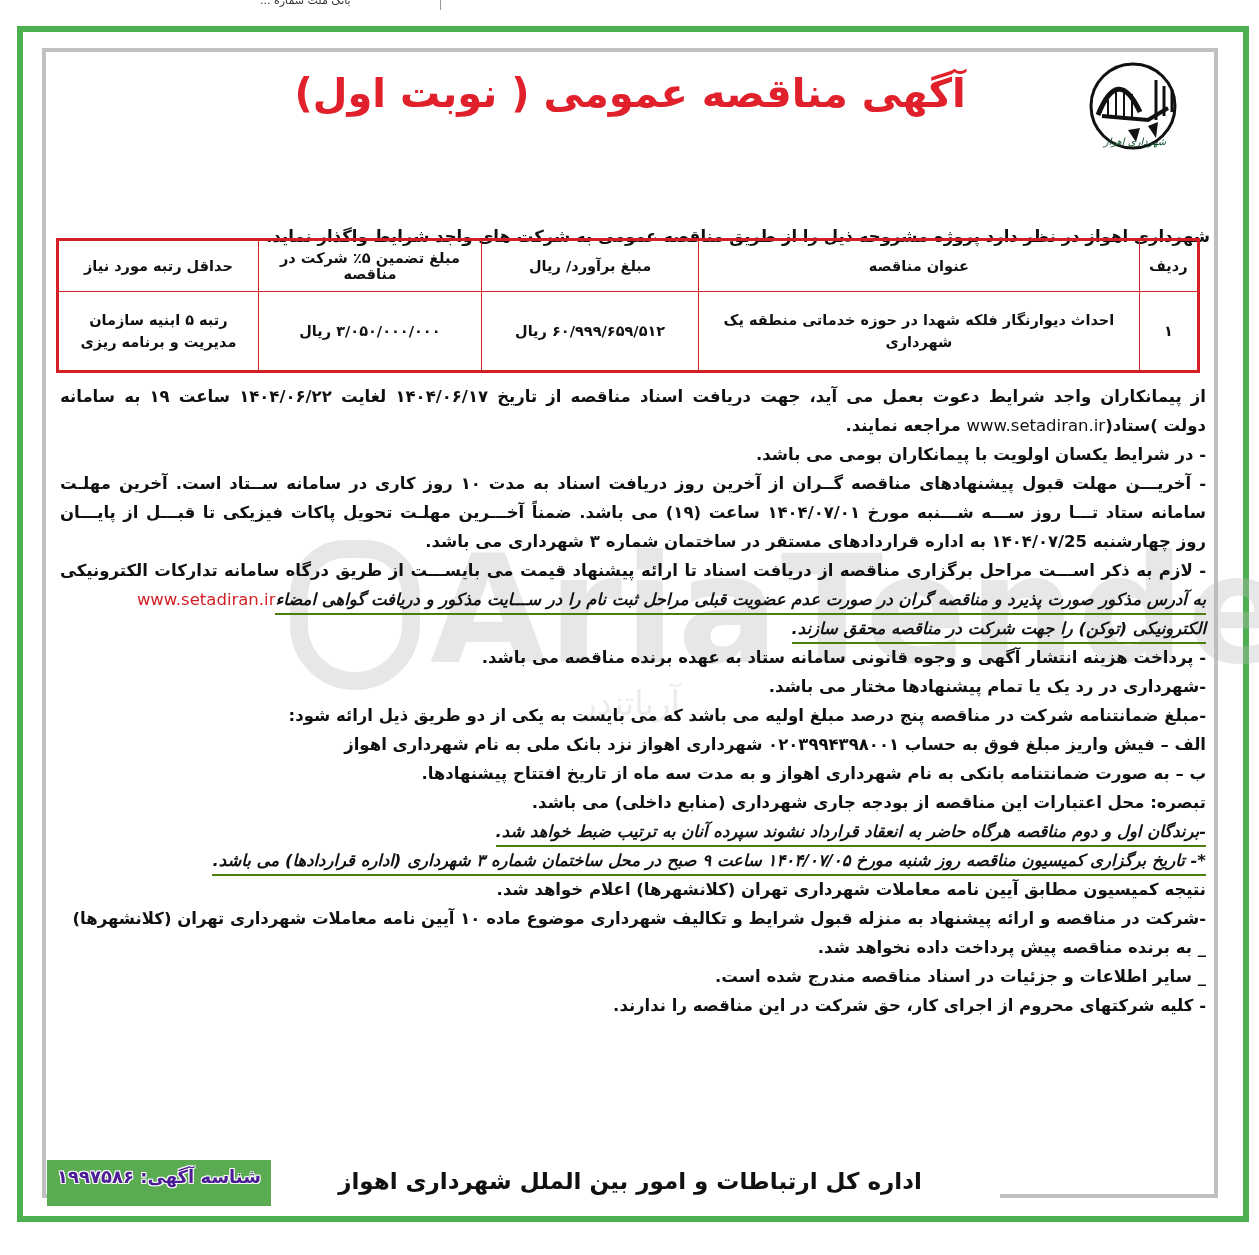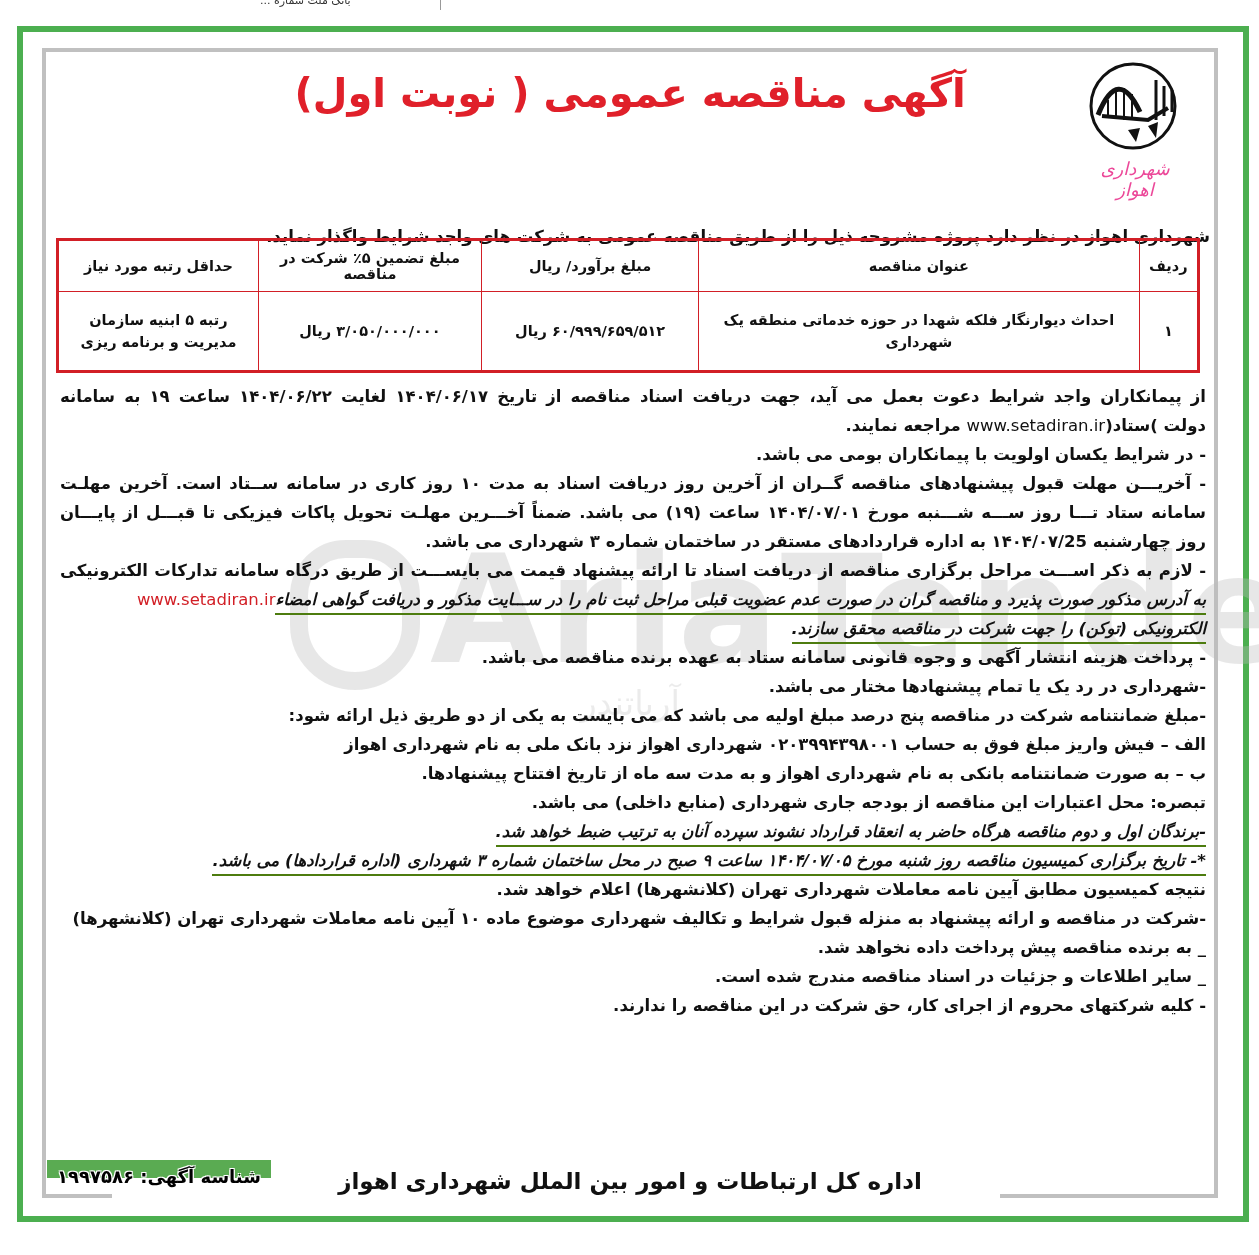--- a/index.html
+++ b/index.html
@@ -32,21 +32,21 @@
     .watermark .wm-word {
       position: absolute; left: 150px; top: 0px; font-family: "DejaVu Sans", sans-serif;
       font-size: 150px; font-weight: bold; color: #bdbdbd; letter-spacing: 2px; line-height: 170px;
     }
     .watermark .wm-fa {
       position: absolute; left: 0; top: 158px; width: 700px; font-size: 34px; color: #c8c8c8;
       direction: rtl; letter-spacing: 10px; text-align: center;
     }
 
     .logo { position: absolute; left: 1078px; top: 60px; width: 112px; height: 112px; }
-    .logo-caption { position: absolute; left: 1085px; top: 158px; width: 100px; text-align: center; font-size: 18px; font-style: italic; direction: rtl; color: #ec4899; }
+    .logo-caption { position: absolute; left: 1085px; top: 136px; width: 100px; text-align: center; font-size: 10px; font-style: italic; direction: rtl; color: #14532d; }
 
     .title {
       position: absolute; left: 200px; top: 70px; width: 860px; text-align: center;
       font-size: 40px; font-weight: bold; color: #e0202a; direction: rtl;
       font-family: "DejaVu Sans", sans-serif;
     }
 
     .intro {
       position: absolute; left: 60px; top: 196px; width: 1150px; text-align: right;
       font-size: 16.5px; font-weight: bold; direction: rtl; white-space: nowrap; margin-top: 31px;
@@ -70,22 +70,22 @@
     .body {
       position: absolute; left: 60px; top: 382px; width: 1146px; direction: rtl; text-align: right;
       font-size: 16.5px; font-weight: bold; line-height: 29px;
     }
     .body .line { display: block; white-space: nowrap; height: 29px; }
     .body .just { text-align: justify; text-align-last: justify; white-space: normal; display: block; height: 29px; overflow: hidden; }
     .ul { border-bottom: 2px solid #4d7c0f; padding-bottom: 4px; font-style: italic; }
     .link { color: #d21f26; font-weight: normal; direction: ltr; unicode-bidi: embed; }
 
     .ad-id {
-      position: absolute; left: 47px; top: 1160px; width: 224px; height: 18px; background: #5aab52;
-      color: #000000; font-size: 18px; font-weight: bold; text-align: center; line-height: 34px; direction: rtl;
+      position: absolute; left: 47px; top: 1160px; width: 224px; height: 46px; background: #5aab52;
+      color: #4c1d95; font-size: 18px; font-weight: bold; text-align: center; line-height: 34px; direction: rtl;
       text-shadow: -1px -1px 0 #fff, 1px -1px 0 #fff, -1px 1px 0 #fff, 1px 1px 0 #fff;
     }
     .footer {
       position: absolute; left: 300px; top: 1168px; width: 660px; text-align: center;
       font-size: 23px; font-weight: bold; direction: rtl;
     }
   </style>
 </head>
 <body>
 

